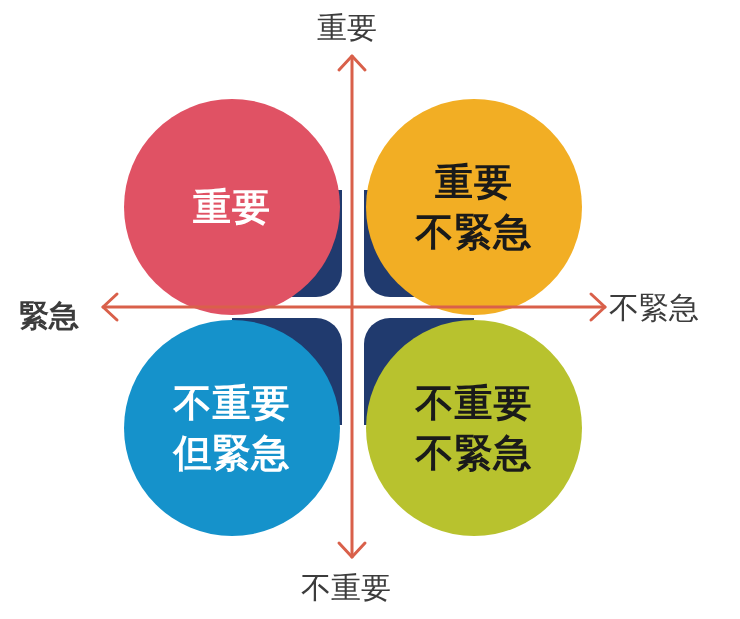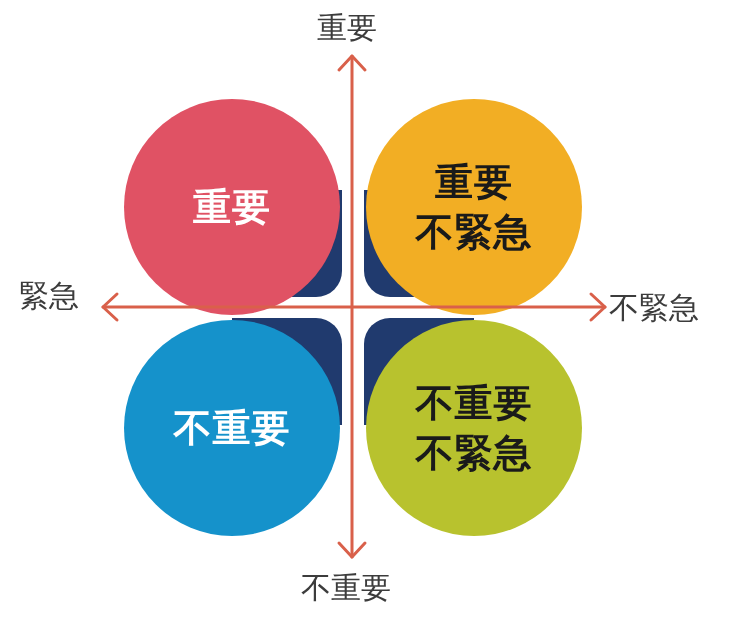--- a/index.html
+++ b/index.html
@@ -29,20 +29,21 @@
     <span class="line">重要</span>
   </div>
 
   <div class="circle dark" style="left:366px; top:99px; background:#f2ae24;">
     <span class="line">重要</span>
     <span class="line">不緊急</span>
   </div>
 
   <div class="circle light" style="left:124px; top:320px; background:#1592cb;">
     <span class="line">不重要</span>
+    <span class="line">但緊急</span>
   </div>
 
   <div class="circle dark" style="left:366px; top:320px; background:#b8c22e;">
     <span class="line">不重要</span>
     <span class="line">不緊急</span>
   </div>
 
   <svg class="axes" width="740" height="619">
     <g stroke="#d9604a" stroke-width="3" fill="none" stroke-linecap="round" stroke-linejoin="round">
 
@@ -51,15 +52,15 @@
       <polyline points="339,543 352,557 365,543"></polyline>
 
       <line x1="103" y1="307" x2="605" y2="307"></line>
       <polyline points="117,294 103,307 117,320"></polyline>
       <polyline points="591,294 605,307 591,320"></polyline>
     </g>
   </svg>
 
   <div class="axis-label" style="left:317px; top:8px;">重要</div>
   <div class="axis-label" style="left:301px; top:568px;">不重要</div>
-  <div class="axis-label" style="left:19px; top:276px;">緊急</div>
+  <div class="axis-label" style="left:19px; top:296px;font-weight:bold;">緊急</div>
   <div class="axis-label" style="left:609px; top:288px;">不緊急</div>
 </div>
 
 </body></html>

